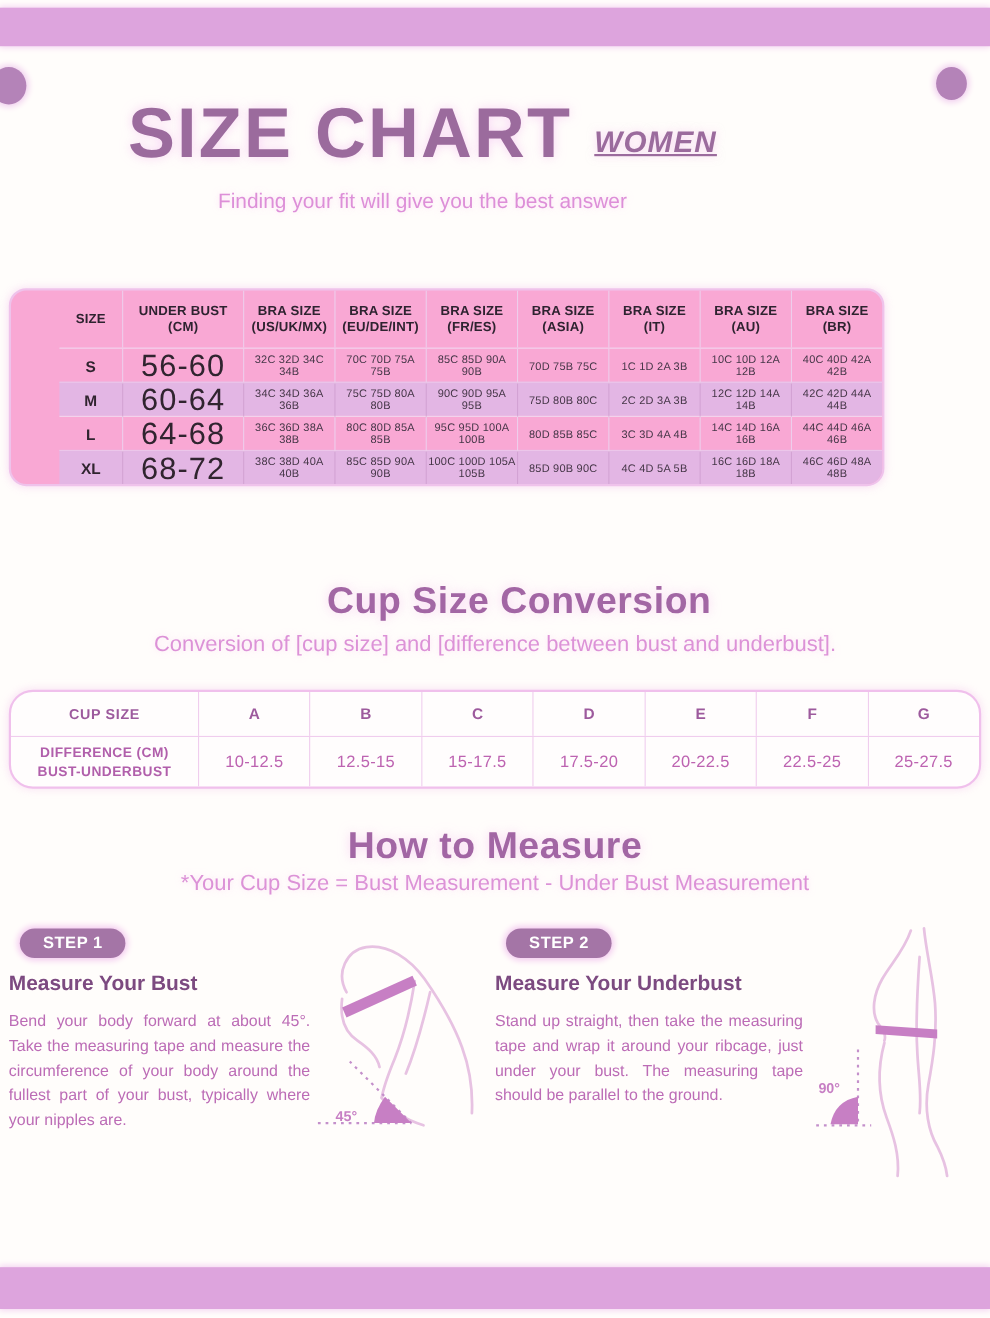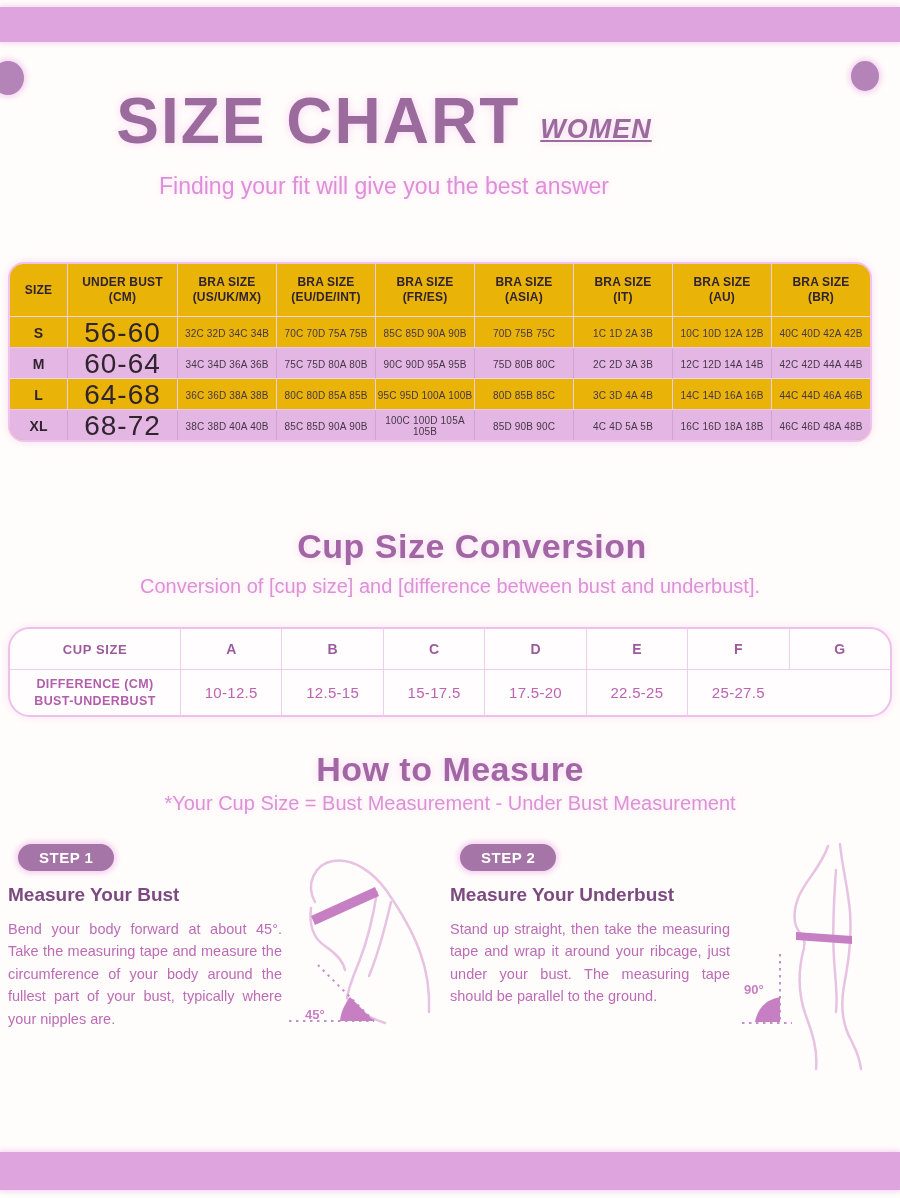--- a/index.html
+++ b/index.html
@@ -19,27 +19,27 @@
   .dot.right { left:851px; top:61px; width:28px; height:30px; }
 
   
   .hdr { position:absolute; left:0; top:88px; width:768px; text-align:center; }
   .hdr-line { display:flex; justify-content:center; align-items:flex-end; gap:20px; }
   .hdr-title { font-size:64px; font-weight:800; letter-spacing:2px; color:#9b6b9d;
                text-shadow:0 0 10px rgba(242,180,238,.55); line-height:1.05; }
   .hdr-women { font-size:27px; font-weight:800; font-style:italic; color:#9b6b9d;
                padding-bottom:10px; letter-spacing:1px;
                text-shadow:0 0 8px rgba(242,180,238,.5);text-decoration:underline; }
-  .hdr-tag { margin-top:18px; font-size:23px; color:#dd8fd8;
+  .hdr-tag { margin-top:18px; font-size:19px; color:#dd8fd8;
              text-shadow:0 0 6px rgba(248,200,244,.6); }
 
   
-  .size-table { position:absolute; left:8px; top:262px; width:864px;
+  .size-table { position:absolute; left:8px; top:262px; width:796px;
                 border:2px solid #efc3eb; border-radius:16px; overflow:hidden;
-                background:#eab308; box-shadow:0 0 8px rgba(240,185,236,.45); }
+                background:#f9a8d4; box-shadow:0 0 8px rgba(240,185,236,.45);padding-left:44px; }
   .st-row { display:grid; grid-template-columns:57px 110px repeat(7,1fr); }
   .st-row.head { height:52px; }
   .st-row.body { height:31px; border-top:1px solid #f2d6ef; }
   .st-row.body.hl { background:#e3b6e4; border-top-color:#ecc6ea; }
   .st-cell { display:flex; flex-direction:column; justify-content:center;
              text-align:center; border-left:1px solid #eecdeb; height:100%;
              color:#30242f; }
   .st-row.hl .st-cell { border-left-color:rgba(130,60,130,.16); }
   .st-cell:first-child { border-left:none; }
   .th-l1, .th-l2 { font-size:12px; font-weight:700; line-height:1.25;
@@ -212,20 +212,21 @@
       </div>
       <div class="ct-row r2">
         <div class="ct-cell">
           <div class="ct-head2">DIFFERENCE (CM)</div>
           <div class="ct-head2">BUST-UNDERBUST</div>
         </div>
         <div class="ct-cell ct-val">10-12.5</div>
         <div class="ct-cell ct-val">12.5-15</div>
         <div class="ct-cell ct-val">15-17.5</div>
         <div class="ct-cell ct-val">17.5-20</div>
+        <div class="ct-cell ct-val">20-22.5</div>
         <div class="ct-cell ct-val">22.5-25</div>
         <div class="ct-cell ct-val">25-27.5</div>
       </div>
     </div>
 
   <div class="sec-title" id="measure-title">How to Measure</div>
   <div class="sec-sub" id="measure-sub">*Your Cup Size = Bust Measurement - Under Bust Measurement</div>
 
   <div class="step-badge" id="badge1">STEP 1</div>
   <div class="step-heading" id="head1">Measure Your Bust</div>

